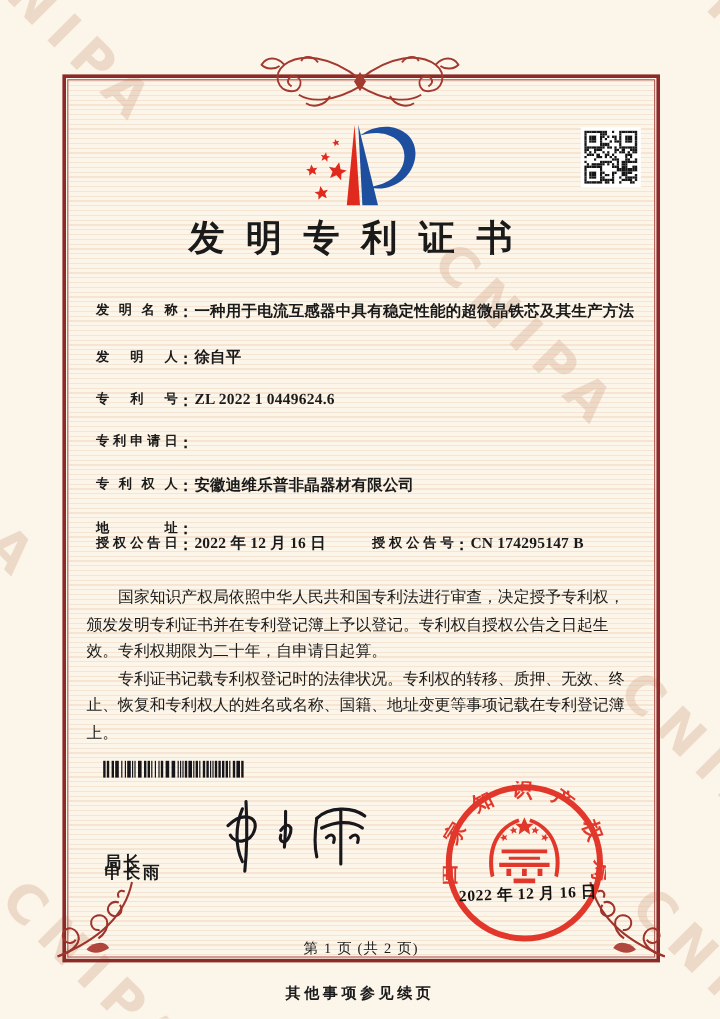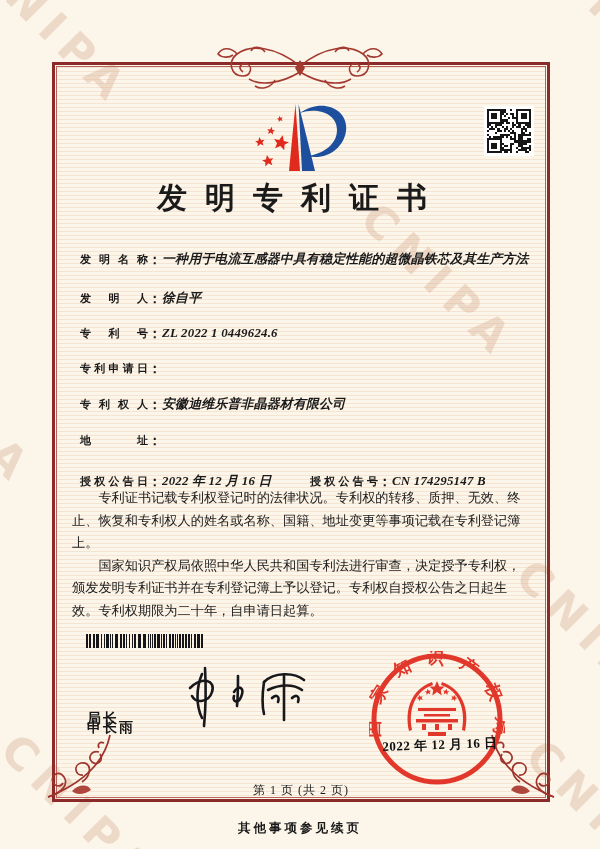--- a/index.html
+++ b/index.html
@@ -14,21 +14,21 @@
          border:3px solid #8b2a28;box-sizing:border-box;}
   .frame-inner{position:absolute;inset:1px;border:1px solid #b4625a;
          background:repeating-linear-gradient(180deg,rgba(226,168,128,.22) 0 1px,rgba(226,168,128,0) 1px 4px);}
   .content{position:absolute;z-index:3;}
   .certno{left:76px;top:97px;font-size:13.5px;font-weight:600;letter-spacing:1px;}
   .title{left:52px;top:178px;width:498px;text-align:center;font-size:30px;font-weight:700;
          letter-spacing:18px;margin-right:-18px;}
   .row{display:flex;width:462px;left:80px;font-weight:600;line-height:19px;}
   .flabel{flex:0 0 68px;width:68px;font-size:11px;text-align:justify;text-align-last:justify;white-space:nowrap;}
   .fcolon{flex:0 0 14px;font-size:13.5px;}
-  .fvalue{font-size:12.9px;letter-spacing:.2px;font-style:italic;}
+  .fvalue{font-size:12.9px;letter-spacing:.2px;}
   .pair2{position:absolute;left:230px;top:0;display:flex;}
   .legal{left:72px;top:487px;width:458px;font-size:13.2px;line-height:22.5px;font-weight:500;}
   .legal p{margin:0;text-indent:2em;}
   .barcode{left:86px;top:634px;width:156px;height:14px;display:flex;align-items:stretch;}
   .barcode span{background:#15151a;display:block;}
   .signer-title{left:87px;top:690px;font-size:14px;font-weight:700;letter-spacing:2px;margin-top:20px;}
   .signer-name{left:87px;top:719px;font-size:14px;font-weight:700;letter-spacing:2px;}
   .sig{left:172px;top:662px;}
   .seal{left:369px;top:651px;opacity:.92;}
   .seal-date{left:372px;top:736px;width:136px;text-align:center;font-size:13px;font-weight:700;
@@ -581,34 +581,34 @@
   </div>
   <div class="content row" style="top:395px">
     <span class="flabel">专利权人</span>
       <span class="fcolon">：</span>
       <span class="fvalue">安徽迪维乐普非晶器材有限公司</span>
   </div>
   <div class="content row" style="top:431px">
     <span class="flabel">地址</span>
       <span class="fcolon">：</span>
   </div>
-  <div class="content row" style="top:472px;position:absolute">
+  <div class="content row" style="top:444px;position:absolute">
     <span class="flabel">授权公告日</span>
       <span class="fcolon">：</span>
       <span class="fvalue">2022 年 12 月 16 日</span>
     <span class="pair2">
       <span class="flabel">授权公告号</span>
         <span class="fcolon">：</span>
         <span class="fvalue">CN 174295147 B</span>
     </span>
   </div>
 
   <div class="content legal">
+    <p>国家知识产权局依照中华人民共和国专利法进行审查，决定授予专利权，颁发发明专利证书并在专利登记簿上予以登记。专利权自授权公告之日起生效。专利权期限为二十年，自申请日起算。</p>
     <p>专利证书记载专利权登记时的法律状况。专利权的转移、质押、无效、终止、恢复和专利权人的姓名或名称、国籍、地址变更等事项记载在专利登记簿上。</p>
-    <p>国家知识产权局依照中华人民共和国专利法进行审查，决定授予专利权，颁发发明专利证书并在专利登记簿上予以登记。专利权自授权公告之日起生效。专利权期限为二十年，自申请日起算。</p>
   </div>
 
   <div class="content barcode">
       <span style="width:2px;margin-right:1px"></span>
       <span style="width:2px;margin-right:2px"></span>
       <span style="width:2px;margin-right:1px"></span>
       <span style="width:3px;margin-right:2px"></span>
       <span style="width:1px;margin-right:2px"></span>
       <span style="width:1px;margin-right:1px"></span>
       <span style="width:3px;margin-right:1px"></span>

